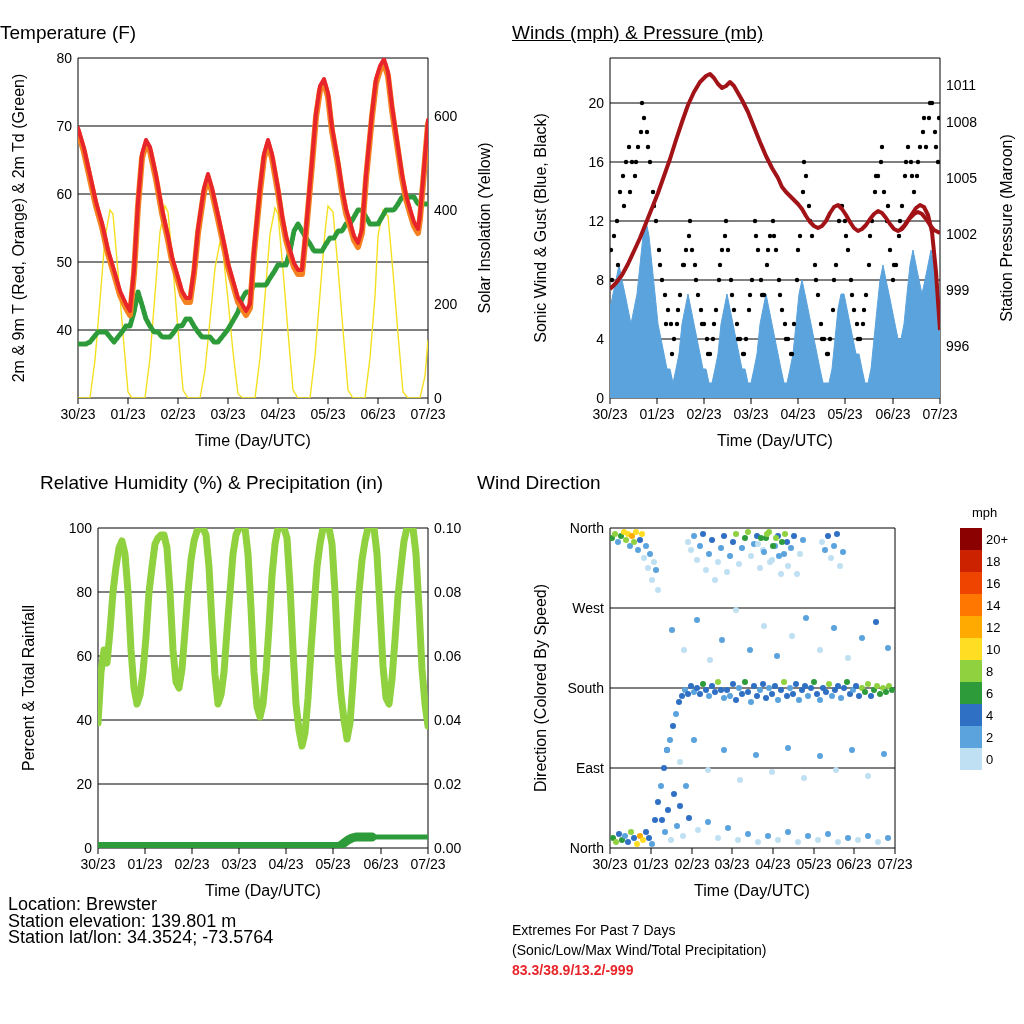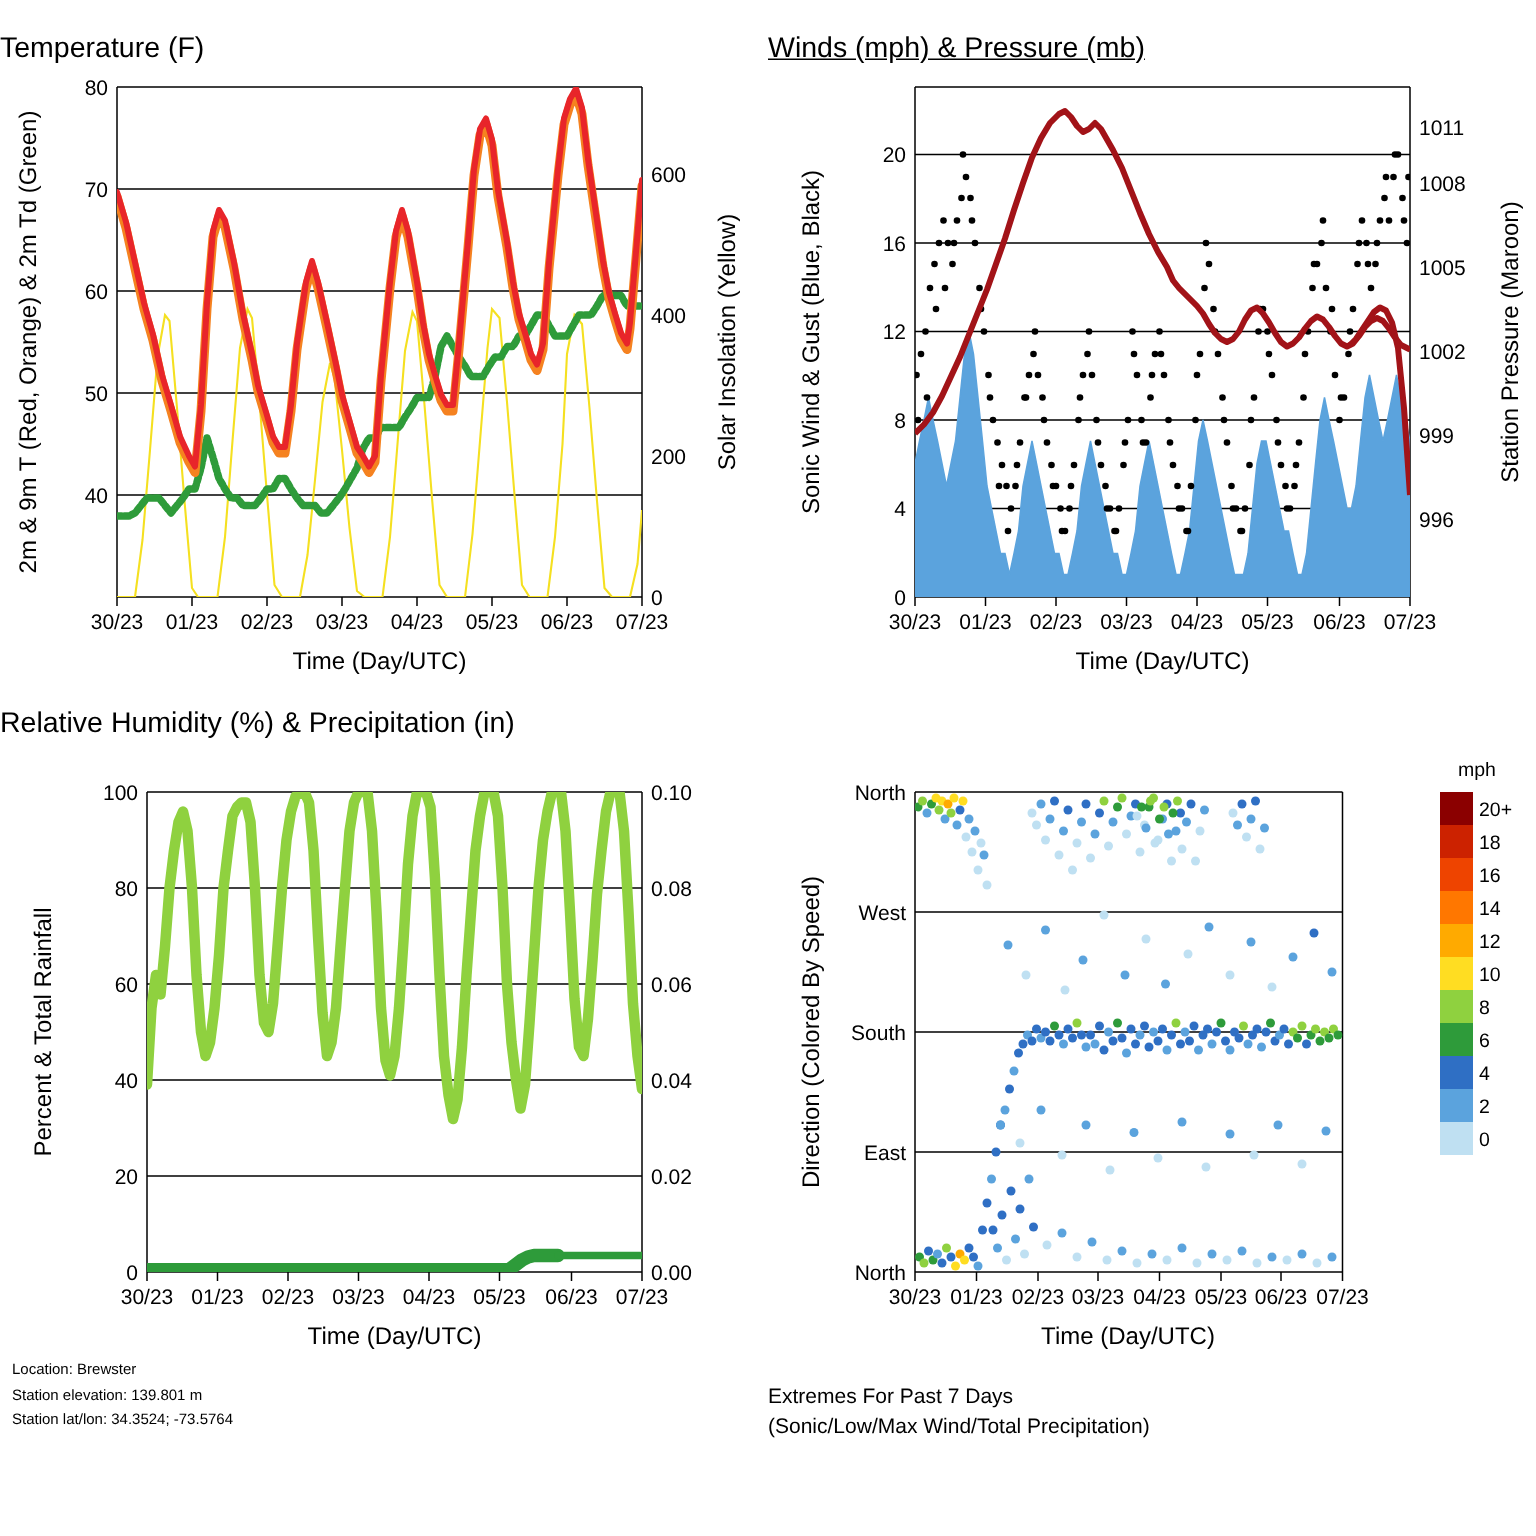--- a/index.html
+++ b/index.html
@@ -15,21 +15,21 @@
   .ptitle{
     position:absolute;width:100%;
     font-size:19px;color:#000;
   }
   svg{display:block;}
   text{font-family:"Liberation Sans", sans-serif;fill:#000;}
   .axlabel{font-size:16px;}
   .ticklabel{font-size:14px;}
   .footer{
     position:absolute;left:8px;top:896px;
-    font-size:10px;line-height:16.5px;margin-top:10px;
+    font-size:18px;line-height:16.5px;
   }
   .extremes{
     position:absolute;left:512px;top:920px;width:500px;
     font-size:14px;line-height:20px;
   }
   .extremes .val{color:#e8252a;font-weight:bold;font-size:14px;}
 </style>
 </head>
 <body>
 
@@ -346,21 +346,21 @@
       <polyline fill="none" stroke="#a21318" stroke-width="4" stroke-linejoin="round" points="98,289 104,283 110,275 116,264 122,251 128,238 134,223 140,208 146,193 152,176 158,159 164,140 170,122 176,105 182,92 188,82 194,76 198,74 202,78 206,84 210,88 214,86 218,82 222,86 226,93 230,100 236,112 242,127 248,142 254,156 260,168 266,178 270,187 274,192 278,196 282,200 286,204 290,209 294,216 298,222 302,226 306,228 310,226 314,221 318,213 322,207 326,205 330,209 334,215 338,222 342,228 346,231 350,229 354,225 358,219 362,214 366,211 370,213 374,218 378,224 382,229 386,231 390,229 394,224 398,218 402,214 406,212 410,214 414,219 418,225 422,230 426,232 428,233 428,234"></polyline>
       <polyline fill="none" stroke="#a21318" stroke-width="4" stroke-linejoin="round" points="388,230 392,226 396,220 400,214 404,208 408,205 412,207 416,215 420,232 424,272 428,330"></polyline>
     </g>
     <text class="axlabel" x="34" y="228" transform="rotate(-90 34 228)" text-anchor="middle" font-size="17">Sonic Wind &amp; Gust (Blue, Black)</text>
     <text class="axlabel" x="500" y="228" transform="rotate(-90 500 228)" text-anchor="middle" font-size="17">Station Pressure (Maroon)</text>
     <text class="axlabel" x="263" y="446" text-anchor="middle" font-size="17">Time (Day/UTC)</text>
   </svg>
 </div>
 
 <div class="panel" style="left:0;top:450px;width:512px;height:450px;">
-  <div class="ptitle" style="top:22px;">Relative Humidity (%) &amp; Precipitation (in)</div>
+  <div class="ptitle" style="top:22px;padding-left:40px;">Relative Humidity (%) &amp; Precipitation (in)</div>
   <svg width="512" height="450" viewBox="0 0 512 450">
     <defs>
         <clipPath id="clipH">
           <rect x="98" y="78" width="330" height="320"></rect>
         </clipPath>
       </defs>
     <g stroke="#000" stroke-width="1">
       <line x1="98" y1="398" x2="428" y2="398"></line>
       <line x1="98" y1="78" x2="428" y2="78"></line>
       <line x1="98" y1="78" x2="98" y2="398"></line>
@@ -415,20 +415,21 @@
       <line x1="98" y1="396" x2="340" y2="396" stroke="#2e9b3a" stroke-width="8" stroke-linecap="round"></line>
       <polyline fill="none" stroke="#2e9b3a" stroke-width="9" stroke-linecap="round" stroke-linejoin="round" points="340,396 344,393 348,390 352,388 356,387 360,387 364,387 368,387 372,387"></polyline>
       <line x1="372" y1="387" x2="428" y2="387" stroke="#2e9b3a" stroke-width="5" stroke-linecap="round"></line>
     </g>
     <text class="axlabel" x="34" y="238" transform="rotate(-90 34 238)" text-anchor="middle" font-size="17">Percent &amp; Total Rainfall</text>
     <text class="axlabel" x="263" y="446" text-anchor="middle" font-size="17">Time (Day/UTC)</text>
   </svg>
 </div>
 
 <div class="panel" style="left:512px;top:450px;width:512px;height:450px;">
+  <div class="ptitle" style="top:22px;left:-35px;width:512px;">Wind Direction</div>
   <svg width="512" height="450" viewBox="0 0 512 450">
     <defs>
         <clipPath id="clipD">
           <rect x="98" y="78" width="285" height="320"></rect>
         </clipPath>
       </defs>
     <g stroke="#000" stroke-width="1">
       <line x1="98" y1="398" x2="383" y2="398"></line>
       <line x1="98" y1="78" x2="383" y2="78"></line>
       <line x1="98" y1="78" x2="98" y2="398"></line>
@@ -748,13 +749,14 @@
 
 <div class="footer">
   <div>Location: Brewster</div>
   <div>Station elevation: 139.801 m</div>
   <div>Station lat/lon: 34.3524; -73.5764</div>
 </div>
 
 <div class="extremes">
   <div>Extremes For Past 7 Days</div>
   <div>(Sonic/Low/Max Wind/Total Precipitation)</div>
+  <div class="val">83.3/38.9/13.2/-999</div>
 </div>
 
 </body></html>

